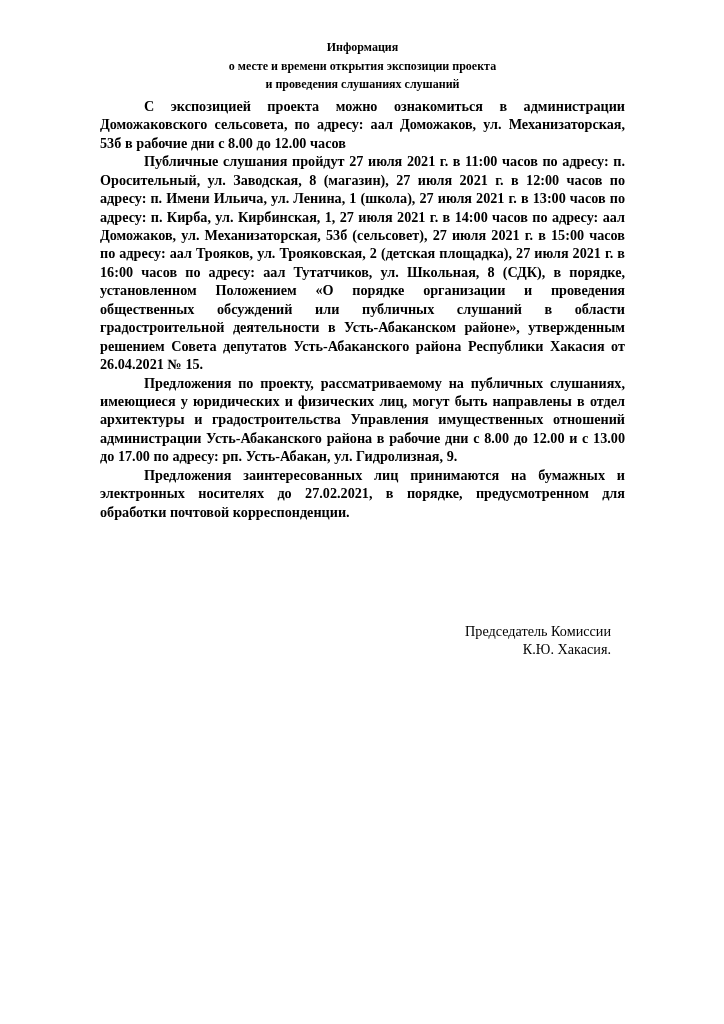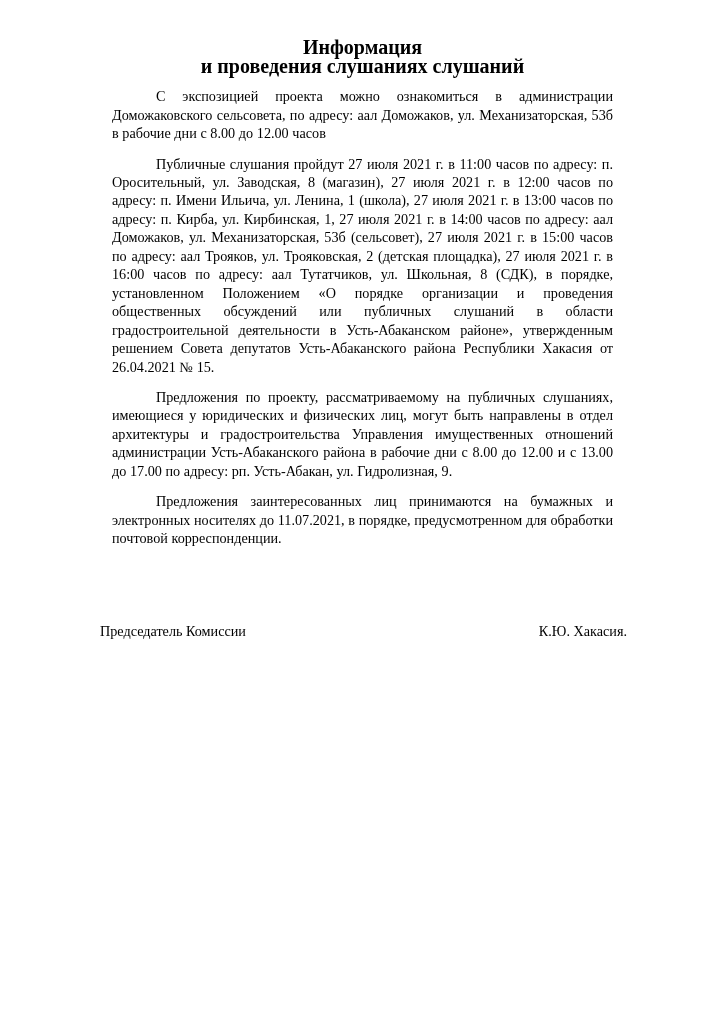--- a/index.html
+++ b/index.html
@@ -26,73 +26,76 @@
   }
   .content {
     position: absolute;
     left: 100px;
     top: 38px;
     width: 525px;
   }
   .doc-title {
     text-align: center;
     font-weight: bold;
-    font-size: 20px;
+    font-size: 12px;
     line-height: 18.6px;
     margin: 0;
   }
   .doc-title .tline {
     display: block;
     white-space: nowrap;
   }
   .body-block {
     margin-top: 3px;
   }
   p.para {
-    margin: 12px;
+    margin: 0;
     text-align: justify;
     text-justify: inter-word;
     text-indent: 44px;
     font-size: 14.2px;
     line-height: 18.45px;
     hyphens: none;
     word-spacing: 0.1px;
+    font-weight: bold;
   }
   .sig-row {
     position: absolute;
-    left: 100px;
+    left: 84px;
     top: 622px;
     width: 527px;
     display: flex;
     justify-content: space-between;
     align-items: flex-end;
     font-size: 14.2px;
     line-height: 18.45px;
+    flex-direction: column;
   }
   .sig-left, .sig-right {
     white-space: nowrap;
   }
 </style>
 </head>
 <body>
 
 <div class="page">
 
   <div class="content">
 
     <div class="doc-title">
       <span class="tline">Информация</span>
+      <span class="tline">о месте и времени открытия экспозиции проекта</span>
       <span class="tline">и проведения слушаниях слушаний</span>
     </div>
 
     <div class="body-block">
       <p class="para">С экспозицией проекта можно ознакомиться в администрации Доможаковского сельсовета, по адресу: аал Доможаков, ул. Механизаторская, 53б в рабочие дни с 8.00 до 12.00 часов</p>
       <p class="para">Публичные слушания пройдут 27 июля 2021 г. в 11:00 часов по адресу: п. Оросительный, ул. Заводская, 8 (магазин), 27 июля 2021 г. в 12:00 часов по адресу: п. Имени Ильича, ул. Ленина, 1 (школа), 27 июля 2021 г. в 13:00 часов по адресу: п. Кирба, ул. Кирбинская, 1, 27 июля 2021 г. в 14:00 часов по адресу: аал Доможаков, ул. Механизаторская, 53б (сельсовет), 27 июля 2021 г. в 15:00 часов по адресу: аал Трояков, ул. Трояковская, 2 (детская площадка), 27 июля 2021 г. в 16:00 часов по адресу: аал Тутатчиков, ул. Школьная, 8 (СДК), в порядке, установленном Положением «О порядке организации и проведения общественных обсуждений или публичных слушаний в области градостроительной деятельности в Усть-Абаканском районе», утвержденным решением Совета депутатов Усть-Абаканского района Республики Хакасия от 26.04.2021 № 15.</p>
       <p class="para">Предложения по проекту, рассматриваемому на публичных слушаниях, имеющиеся у юридических и физических лиц, могут быть направлены в отдел архитектуры и градостроительства Управления имущественных отношений администрации Усть-Абаканского района в рабочие дни с 8.00 до 12.00 и с 13.00 до 17.00 по адресу: рп. Усть-Абакан, ул. Гидролизная, 9.</p>
-      <p class="para">Предложения заинтересованных лиц принимаются на бумажных и электронных носителях до 11.07.2021, в порядке, предусмотренном для обработки почтовой корреспонденции.</p>
+      <p class="para">Предложения заинтересованных лиц принимаются на бумажных и электронных носителях до 27.02.2021, в порядке, предусмотренном для обработки почтовой корреспонденции.</p>
     </div>
 
   </div>
 
   <div class="sig-row">
     <span class="sig-left">Председатель Комиссии</span>
     <span class="sig-right">К.Ю. Хакасия.</span>
   </div>
 
 </div>

